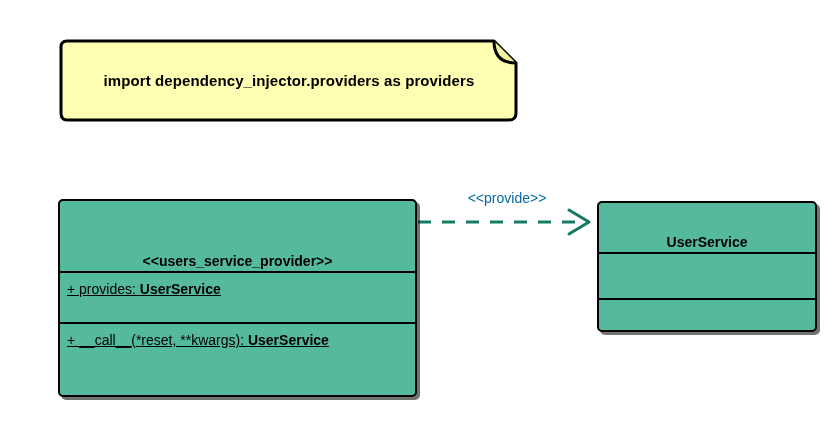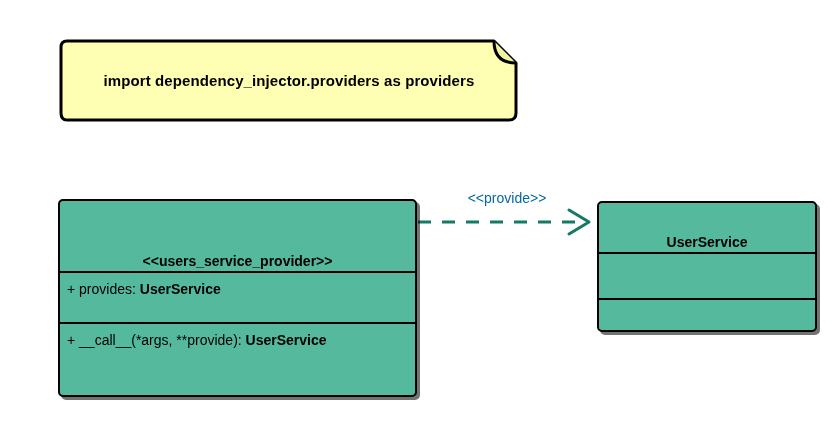--- a/index.html
+++ b/index.html
@@ -81,20 +81,21 @@
     font-weight: bold;
     color: #000000;
     line-height: 1.35;
     margin-top: 12px;
   }
   .memberlist {
     padding: 6px 0 0 7px;
     font-size: 14px;
     color: #000000;
     line-height: 1.45;
+    text-decoration: underline;
   }
   .member {
     white-space: nowrap;
   }
   .member b { font-weight: bold; }
 
   
   #provider-class {
     left: 41px;
     top: 199px;
@@ -161,21 +162,21 @@
   <div class="edge-label">&lt;&lt;provide&gt;&gt;</div>
 
   <div class="clsbox" id="provider-class">
     <div class="compartment c-head hdr">
       <div>&lt;&lt;users_service_provider&gt;&gt;</div>
     </div>
     <div class="compartment c-attrs memberlist">
       <div class="member"><span>+ provides: </span><b>UserService</b></div>
     </div>
     <div class="compartment c-ops memberlist">
-      <div class="member"><span>+ __call__(*args, **provide): </span><b>UserService</b></div>
+      <div class="member"><span>+ __call__(*reset, **kwargs): </span><b>UserService</b></div>
     </div>
   </div>
 
   <div class="clsbox" id="service-class">
     <div class="compartment c-head hdr">
       <div>UserService</div>
     </div>
     <div class="compartment c-attrs memberlist"></div>
     <div class="compartment c-ops memberlist"></div>
   </div>

